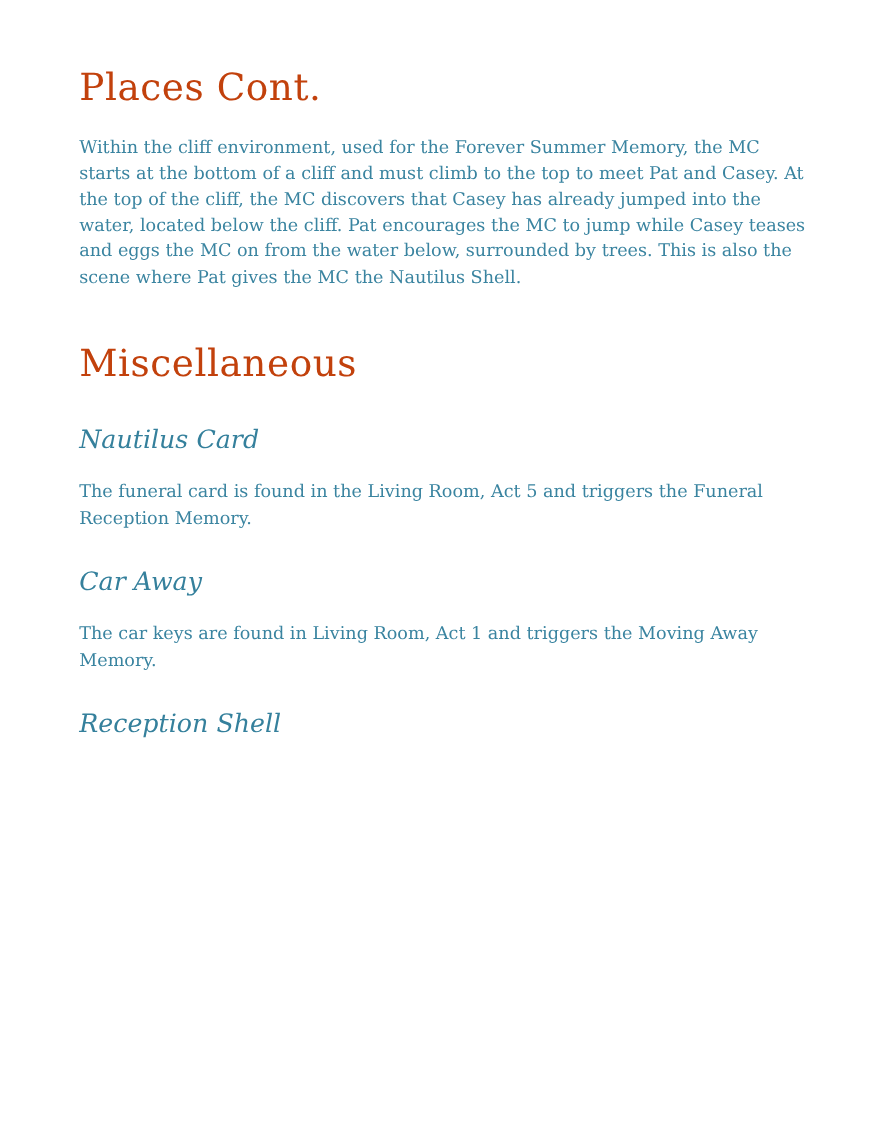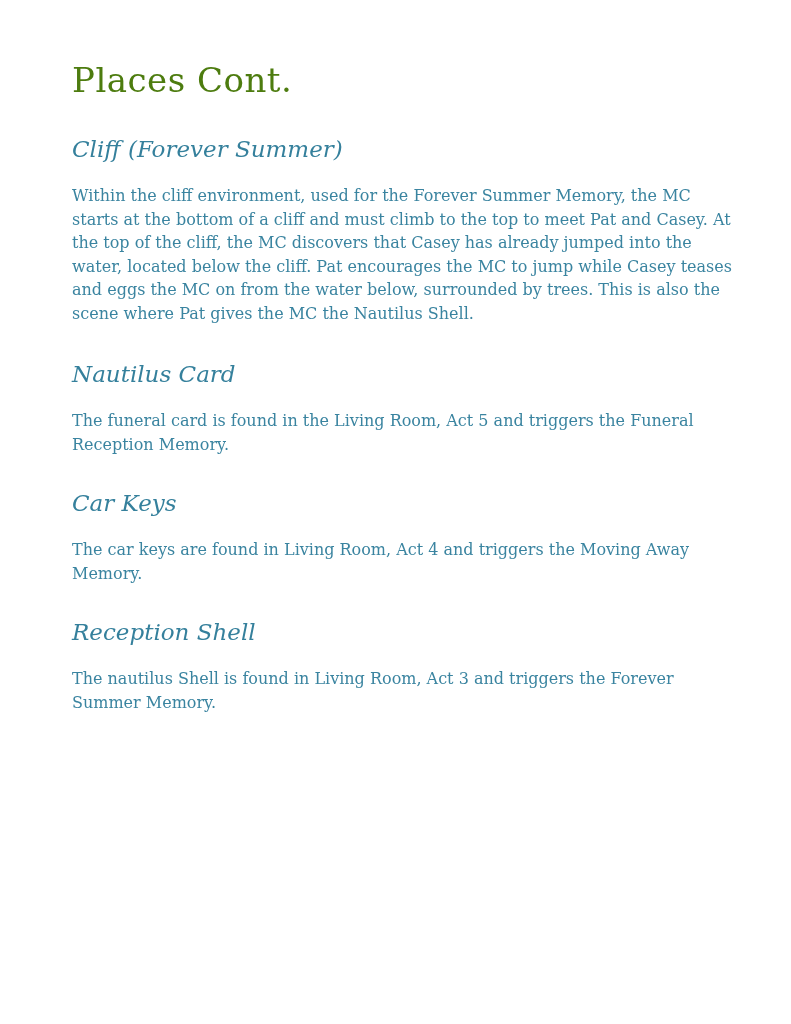--- a/index.html
+++ b/index.html
@@ -20,21 +20,21 @@
   }
   .content {
     width: 665px;
   }
   h1.section-heading {
     margin: 0;
     font-size: 34px;
     line-height: 40px;
     font-weight: 500;
     letter-spacing: 0.5px;
-    color: #4d7c0f;
+    color: #c2410c;
   }
   h1.section-heading.spaced {
     margin-top: 48px;
   }
   h2.subsection-title {
     margin: 36px 0 0 0;
     font-size: 23px;
     line-height: 26px;
     font-weight: 400;
     font-style: italic;
@@ -52,31 +52,30 @@
   }
 </style>
 </head>
 <body>
 
 <main class="page">
   <div class="content">
 
     <h1 class="section-heading">Places Cont.</h1>
 
-    <h2 class="subsection-title">Cliff (Forever Summer)</h2>
 
     <p class="body-text">Within the cliff environment, used for the Forever Summer Memory, the MC starts at the bottom of a cliff and must climb to the top to meet Pat and Casey. At the top of the cliff, the MC discovers that Casey has already jumped into the water, located below the cliff. Pat encourages the MC to jump while Casey teases and eggs the MC on from the water below, surrounded by trees. This is also the scene where Pat gives the MC the Nautilus Shell.</p>
 
+    <h1 class="section-heading spaced">Miscellaneous</h1>
 
     <h2 class="subsection-title">Nautilus Card</h2>
 
     <p class="body-text">The funeral card is found in the Living Room, Act 5 and triggers the Funeral Reception Memory.</p>
 
-    <h2 class="subsection-title tight">Car Keys</h2>
+    <h2 class="subsection-title tight">Car Away</h2>
 
-    <p class="body-text">The car keys are found in Living Room, Act 4 and triggers the Moving Away Memory.</p>
+    <p class="body-text">The car keys are found in Living Room, Act 1 and triggers the Moving Away Memory.</p>
 
     <h2 class="subsection-title tight">Reception Shell</h2>
 
-    <p class="body-text">The nautilus Shell is found in Living Room, Act 3 and triggers the Forever Summer Memory.</p>
 
   </div>
 </main>
 
 </body></html>

